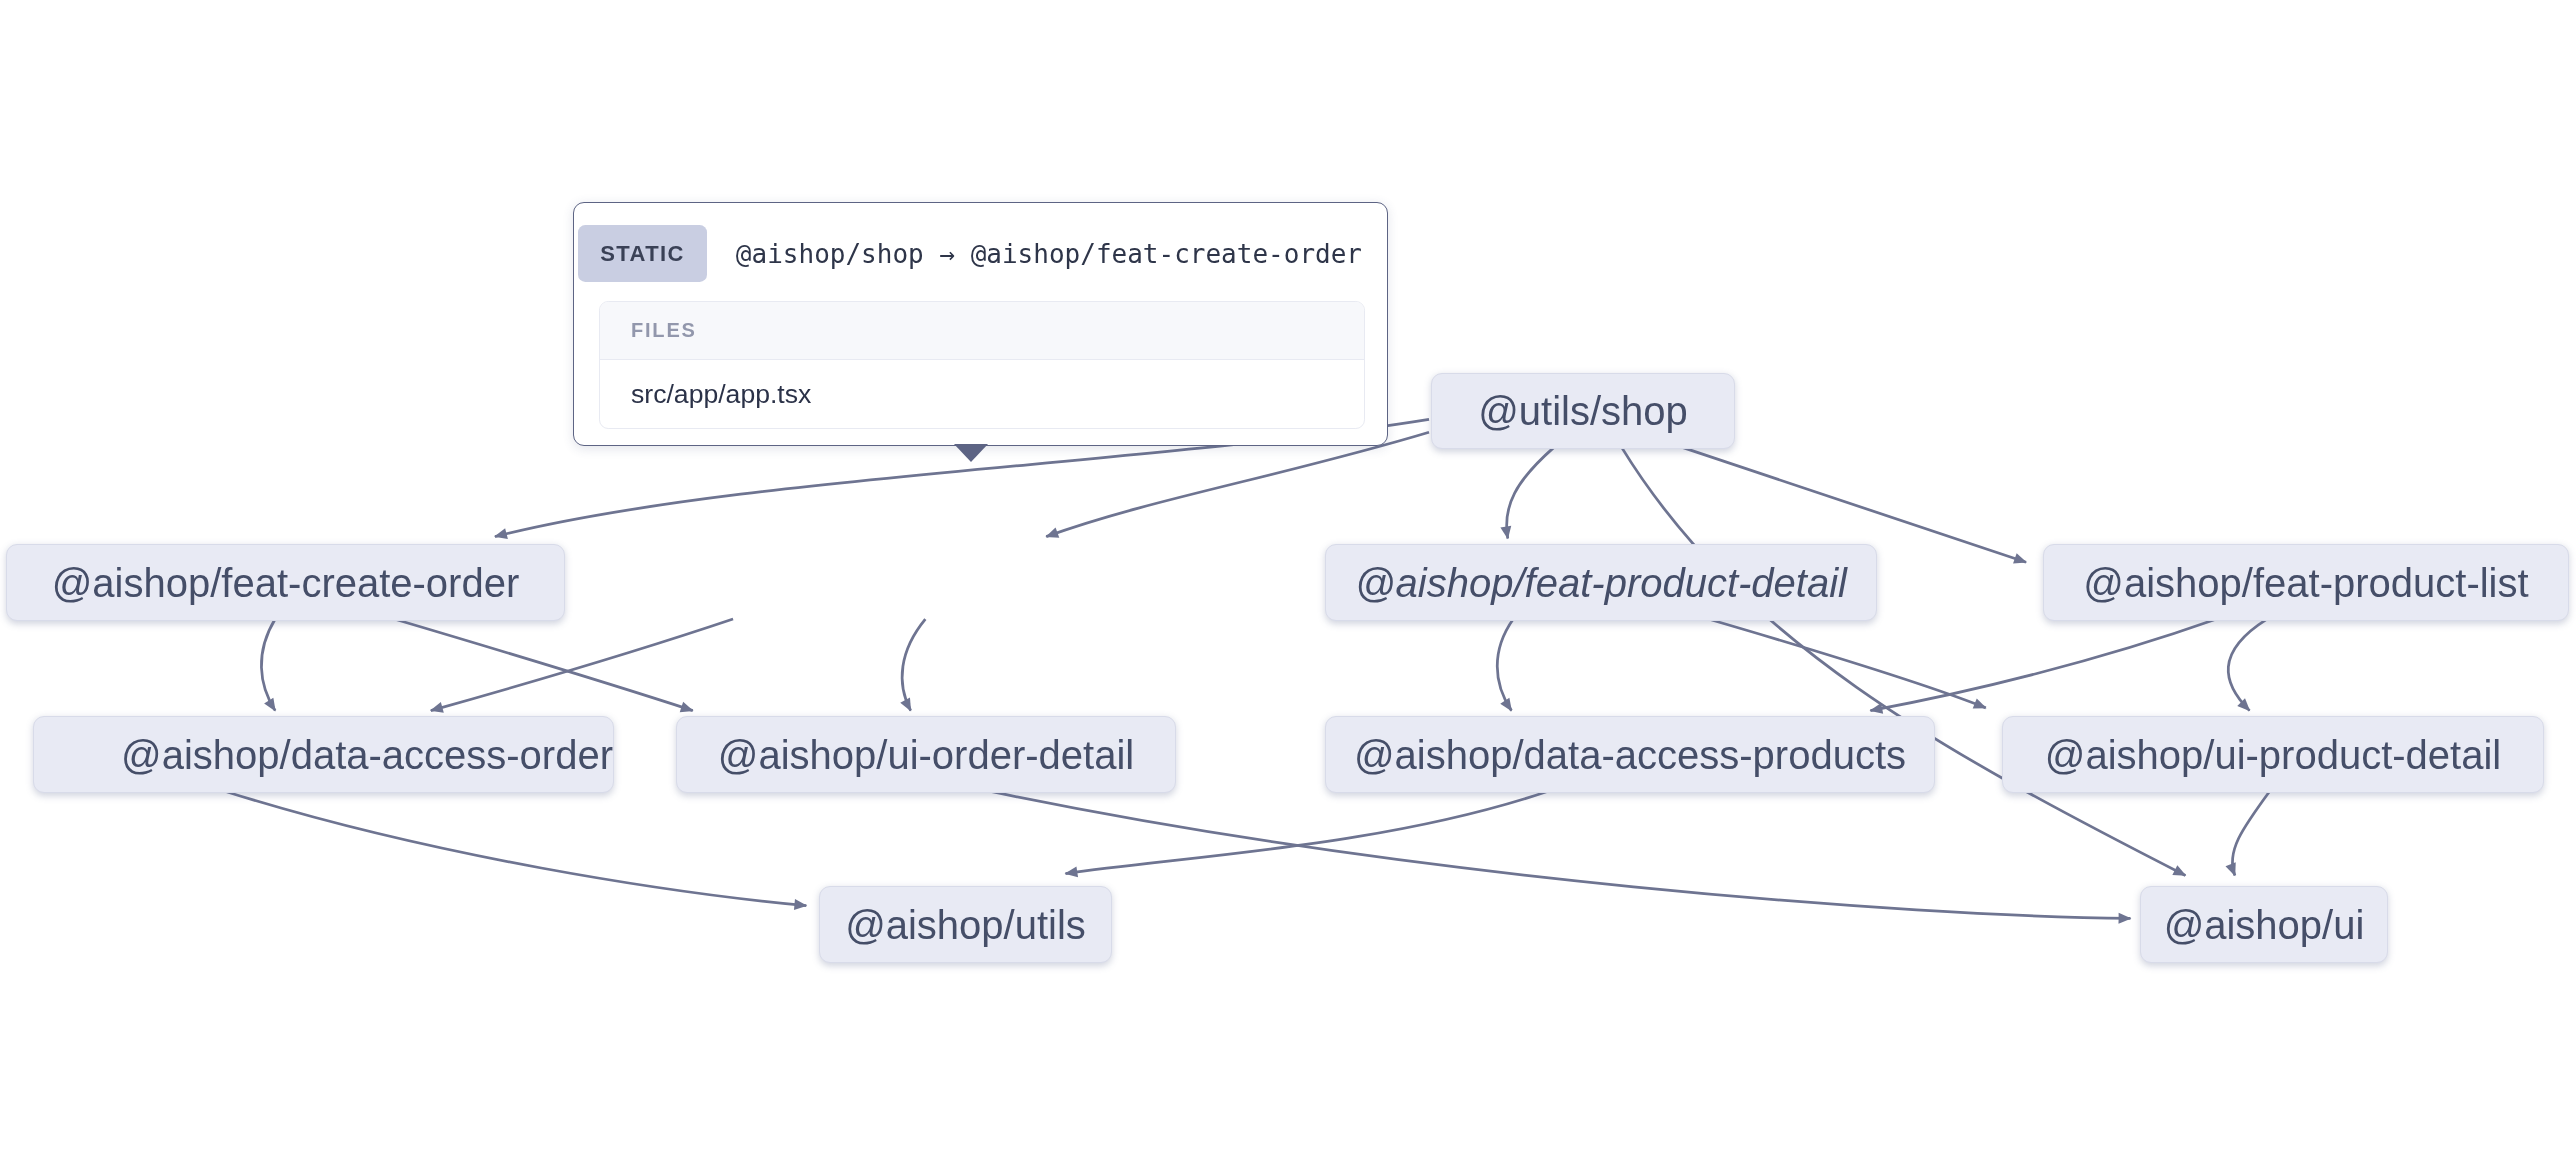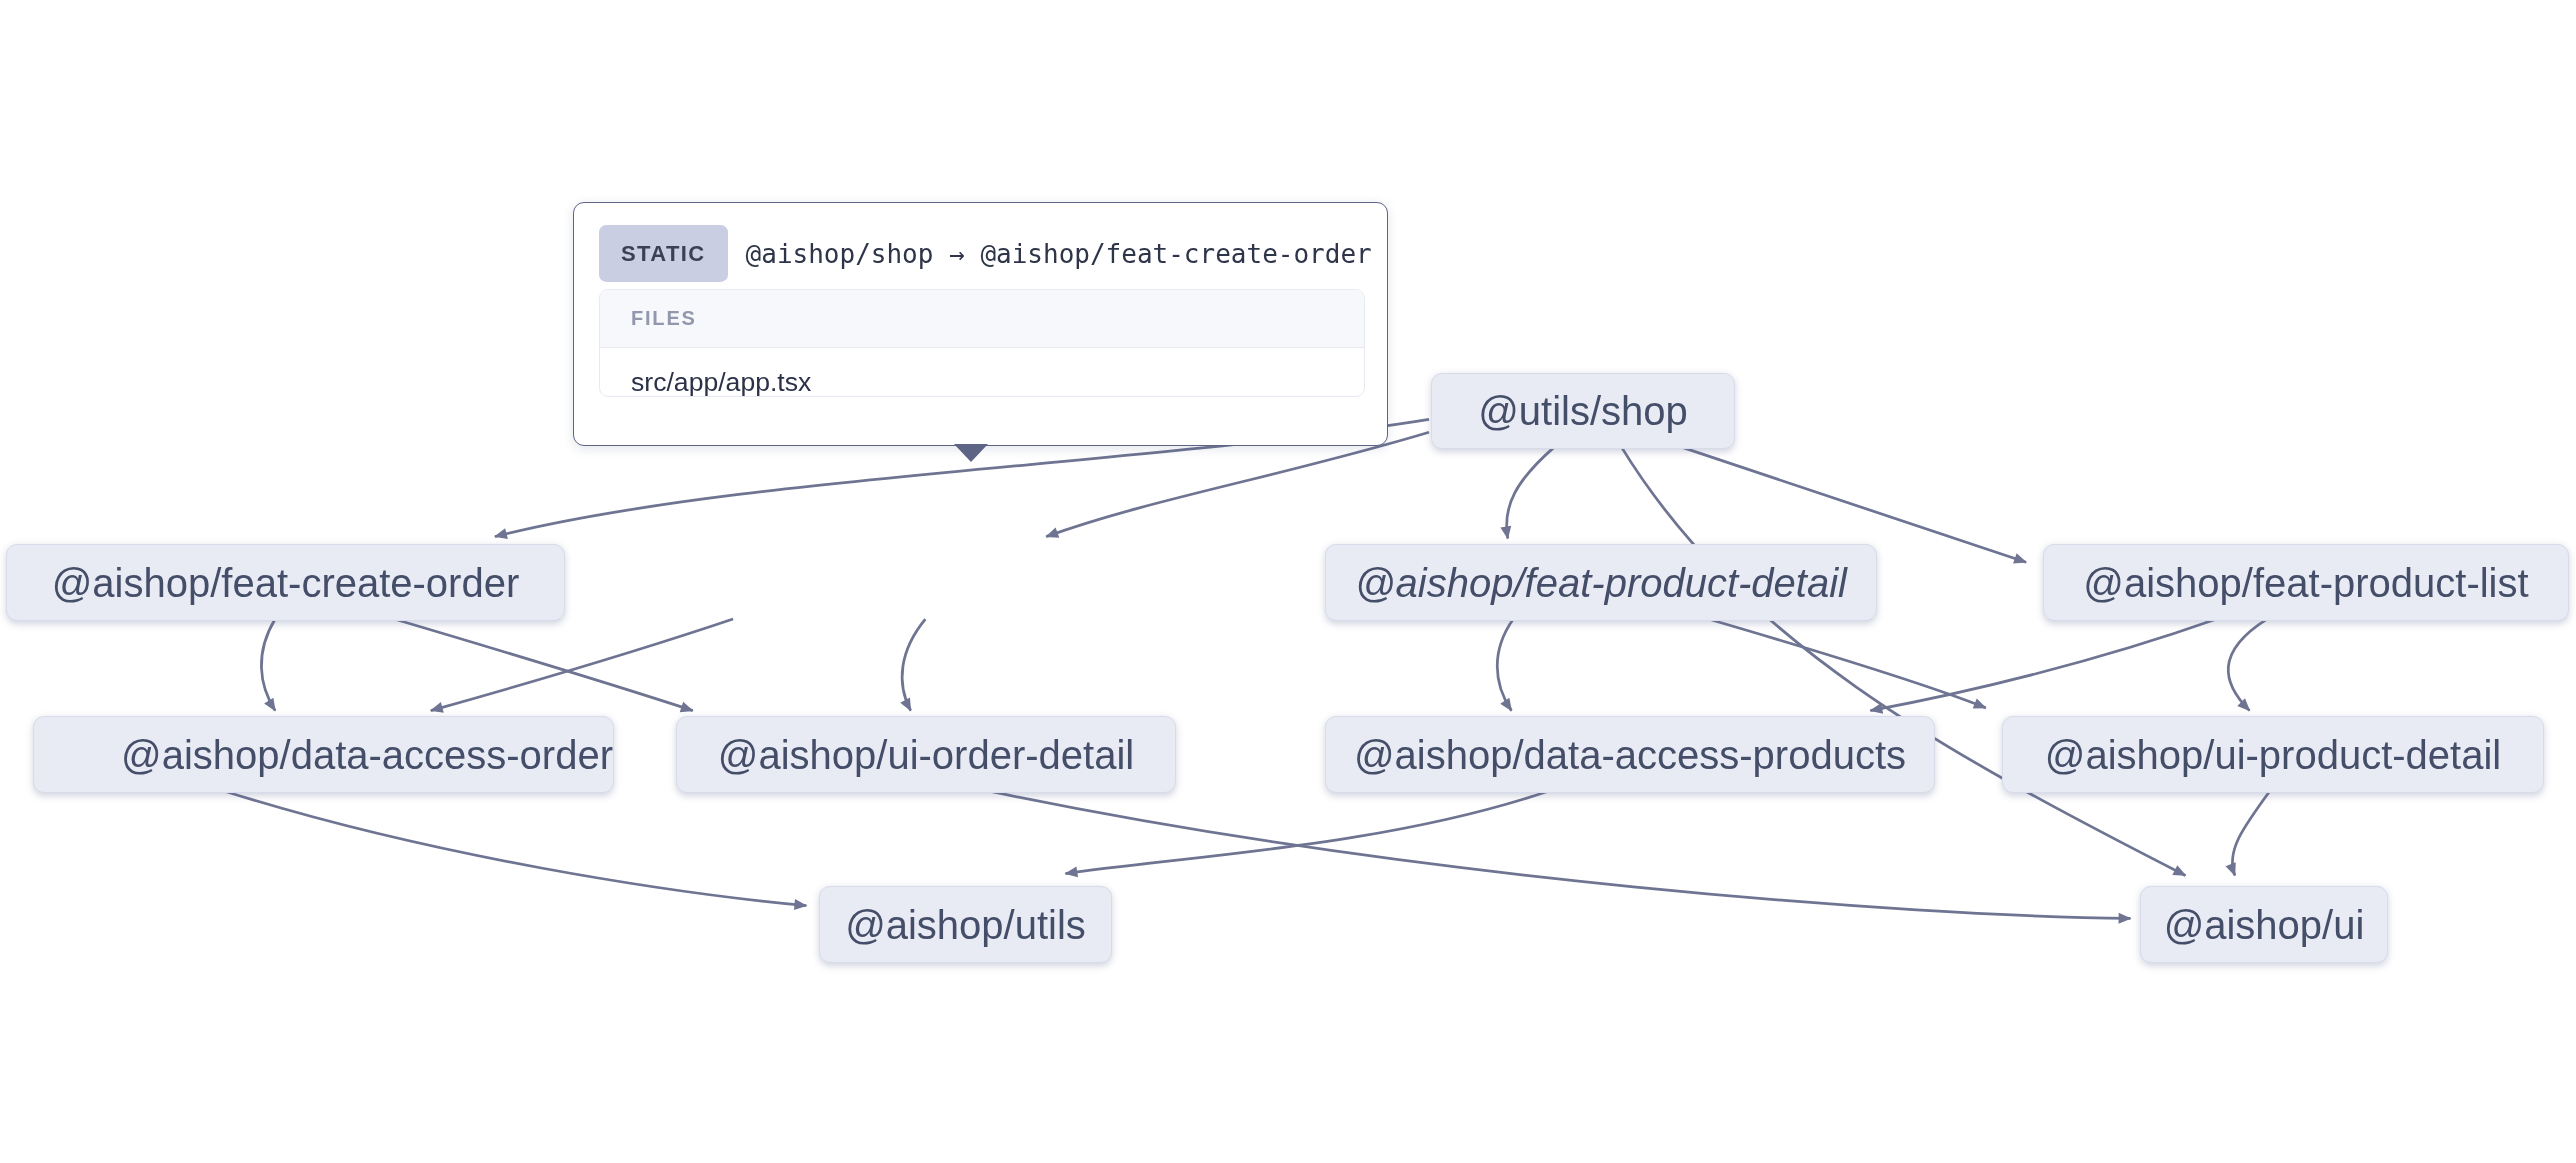--- a/index.html
+++ b/index.html
@@ -42,34 +42,34 @@
     box-shadow:0 2.7px 11px rgba(60,70,110,.14);
     z-index:3;box-sizing:border-box;
   }
   .tt-caret{
     position:absolute;left:380px;bottom:-17.4px;width:0;height:0;
     border-left:17.4px solid transparent;border-right:17.4px solid transparent;
     border-top:18.3px solid var(--tooltip-border);
   }
   .tt-row{
     position:absolute;left:25px;top:22px;right:25px;height:57px;
-    display:flex;align-items:center;gap:18px;
+    display:flex;align-items:center;gap:29px;justify-content:flex-end;
   }
   .tt-badge{
     display:inline-flex;align-items:center;justify-content:center;
     background:var(--badge-bg);color:var(--badge-text);
     border-radius:7.3px;height:57px;padding:0 22px;
     font-size:22px;font-weight:700;letter-spacing:1.4px;
   }
   .tt-edge-label{
     font-family:"DejaVu Sans Mono",monospace;
     font-size:26px;color:var(--label-text);white-space:nowrap;
   }
   .files-panel{
-    position:absolute;left:25px;top:86px;width:766px;height:108px;
+    position:absolute;left:25px;top:98px;width:766px;height:128px;
     border:1.4px solid var(--files-border);border-radius:9.2px;
     background:#fff;box-sizing:border-box;overflow:hidden;
   }
   .files-header{
     height:57px;display:flex;align-items:center;padding-left:31px;
     background:var(--files-header-bg);border-bottom:1.4px solid var(--files-border);
     color:var(--files-header-text);font-size:20px;font-weight:600;letter-spacing:1.8px;
   }
   .file-row{
     height:68px;display:flex;align-items:center;padding-left:31px;

